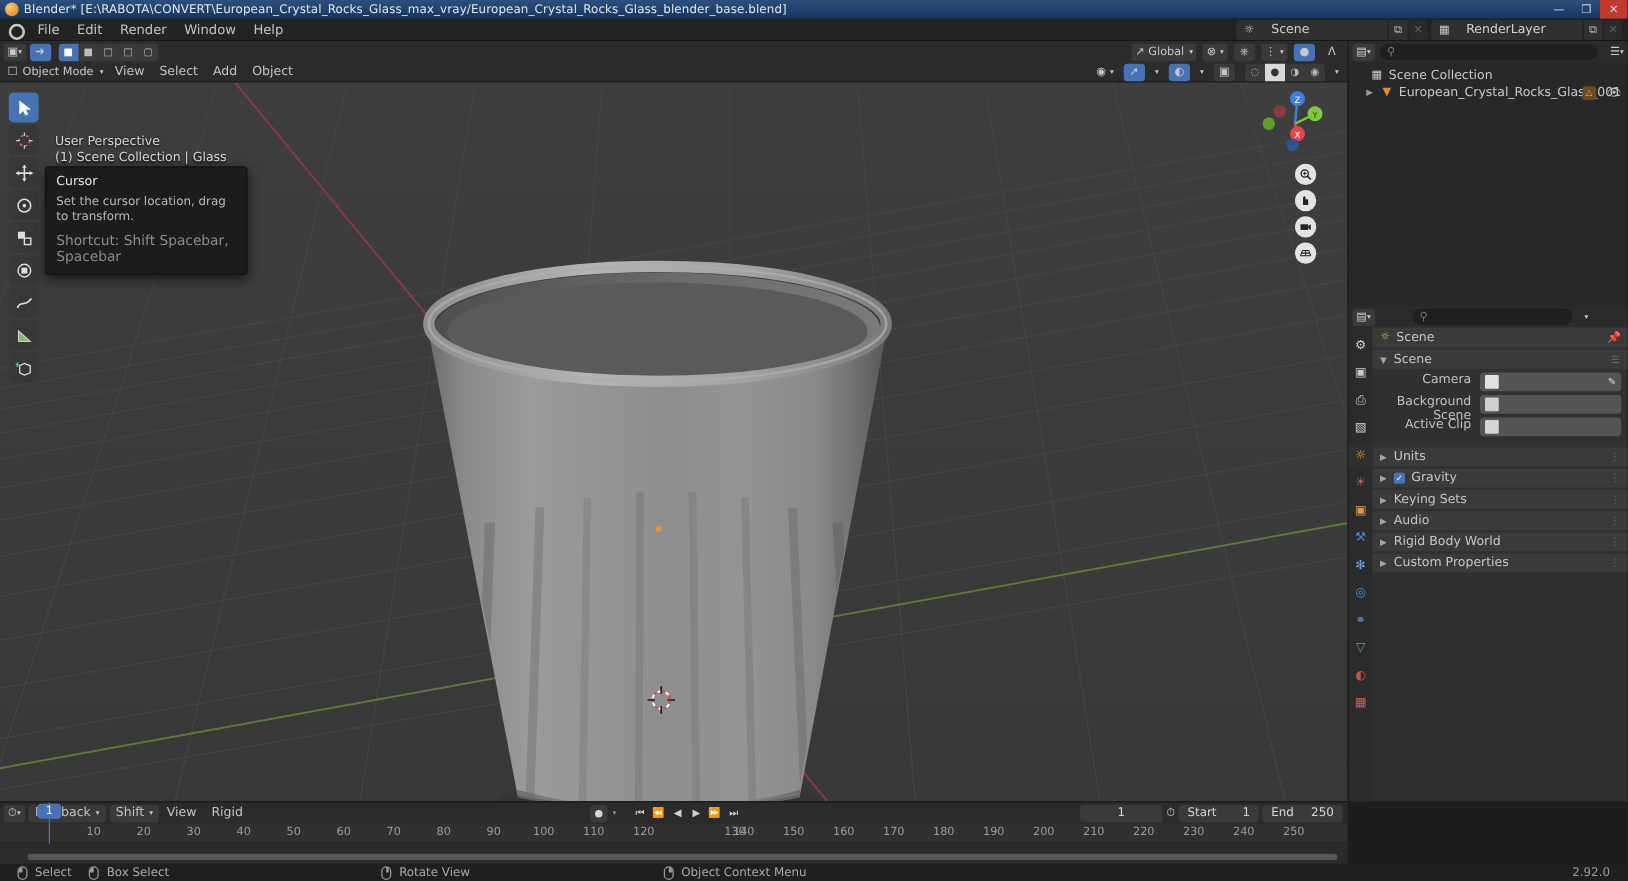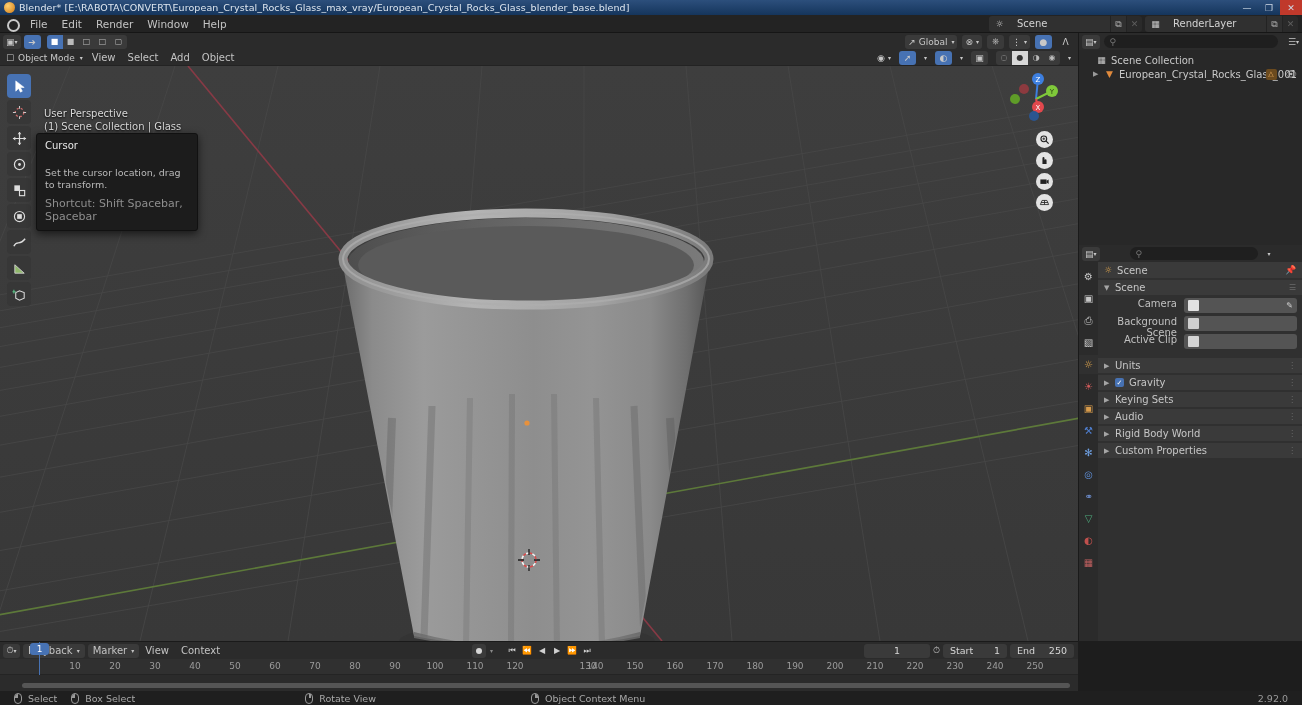--- a/index.html
+++ b/index.html
@@ -70,21 +70,21 @@
   #tool-col { position:absolute; left:7px; top:41px; width:24px; z-index:15; }
   .tool-b { width:24px; height:24px; background:#373737; border-radius:4px; margin-bottom:2px;
     display:flex; align-items:center; justify-content:center; }
   .tool-b.active { background:#4772b3; }
   .tool-b svg { width:15px; height:15px; }
 
   
   #tooltip { position:absolute; left:36px; top:100px; width:162px; background:#1c1c1c;
     border:1px solid #111; border-radius:3px; padding:6px 8px 7px 8px; z-index:60;
     box-shadow:0 3px 9px rgba(0,0,0,.6); }
-  #tooltip .tt-title { font-size:10px; color:#e6e6e6; margin-bottom:16px; }
+  #tooltip .tt-title { font-size:10px; color:#e6e6e6; margin-bottom:5px; }
   #tooltip .tt-desc { font-size:9.5px; color:#b9b9b9; line-height:1.3; margin-bottom:5px; }
   #tooltip .tt-short { font-size:11px; color:#8d8d8d; }
   #vp-text { position:absolute; left:44px; top:74px; z-index:55; font-size:10px;
     color:#d8d8d8; line-height:13px; text-shadow:0 1px 2px #000; }
 
   
   #gizmo { position:absolute; right:14px; top:36px; width:56px; height:56px; z-index:15; }
   #nav-btns { position:absolute; right:25px; top:98px; z-index:15; }
   .nav-b { width:17px; height:17px; border-radius:50%; background:#e3e3e3;
     margin-bottom:4px; display:flex; align-items:center; justify-content:center; }
@@ -607,25 +607,25 @@
 </div>
 
 <div id="timeline">
   <div id="tl-header">
     <div class="hdr-btn">⏱<span style="font-size:6px;">▾</span></div>
     <div class="tl-drop">
       <span>Playback</span>
       <span style="font-size:6px;margin-left:4px;">▾</span>
     </div>
     <div class="tl-drop">
-      <span>Marker</span>
+      <span>Shift</span>
       <span style="font-size:6px;margin-left:4px;">▾</span>
     </div>
     <div class="tl-menu">View</div>
-    <div class="tl-menu">Context</div>
+    <div class="tl-menu">Rigid</div>
 
     <div id="tl-rec">
       <span class="rec-dot">
           <i></i>
         </span>
       <span style="font-size:6px;color:#8a8a8a;">▾</span>
     </div>
 
     <div id="tl-transport">
       <span class="tp">⏮</span>

